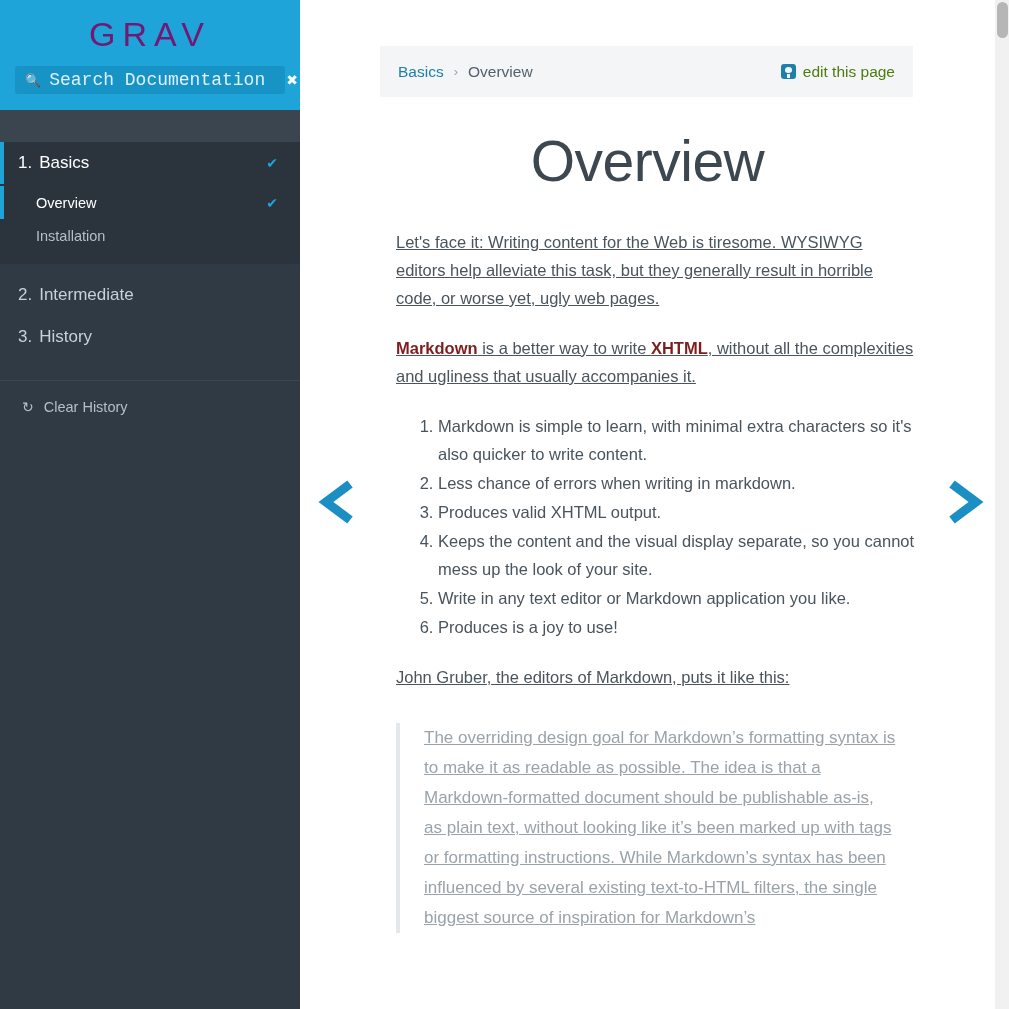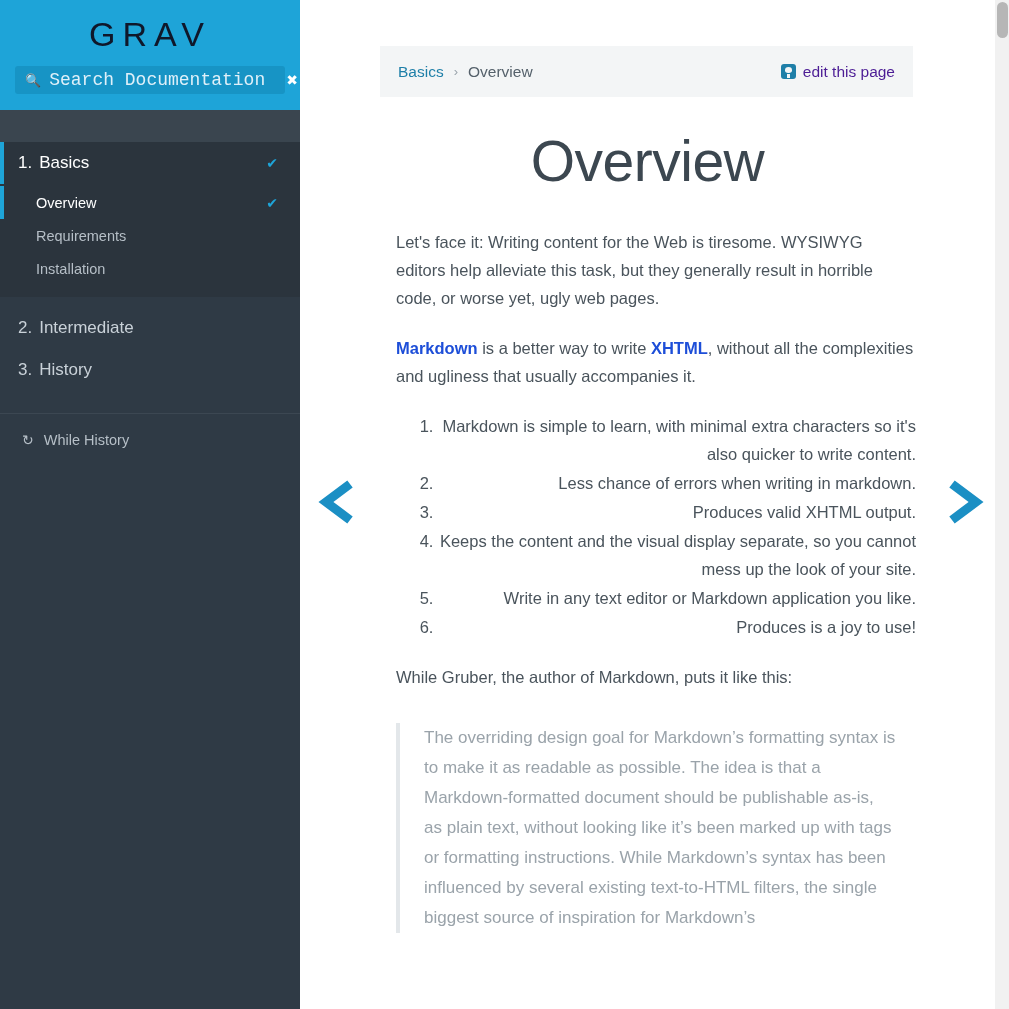--- a/index.html
+++ b/index.html
@@ -25,21 +25,21 @@
     background: #2f3a45;
   }
   .sidebar-top {
     background: #1ea4d8;
     height: 110px;
     padding: 0;
     position: relative;
   }
   .logo {
     text-align: center;
-    color: #0f172a;
+    color: #701a75;
     font-size: 34px;
     letter-spacing: 7px;
     font-weight: 300;
     padding-top: 14px;
     line-height: 40px;
     font-family: "Liberation Sans", sans-serif;
   }
   .search-wrap {
     position: absolute;
     left: 15px; right: 15px; top: 66px;
@@ -172,21 +172,21 @@
     cursor: default;
   }
   .crumb.current {
     color: #55616b;
     cursor: default;
   }
   .edit-page {
     margin-left: auto;
     display: flex;
     align-items: center;
-    color: #4c1d95;
+    color: #4d7c0f;
     font-size: 15.5px;
     cursor: pointer;
   }
   .gh-icon {
     width: 15px; height: 15px;
     background: #1e7fa8;
     border-radius: 3px;
     margin-right: 7px;
     position: relative;
   }
@@ -219,27 +219,27 @@
   }
 
   .body-copy {
     position: absolute;
     left: 96px; top: 228px;
     width: 520px;
     color: #4a545c;
     font-size: 16.5px;
     line-height: 28px;
   }
-  .body-copy p { margin: 0 0 22px 0; }
-  .body-copy strong { color: #1d4ed8; font-weight: 700; }
+  .body-copy p { margin: 0 0 22px 0; text-decoration: underline; }
+  .body-copy strong { color: #7f1d1d; font-weight: 700; }
   .body-copy ol {
     margin: 0 0 22px 0;
     padding-left: 42px;
   }
-  .body-copy ol li { margin-bottom: 1px; text-align: right; }
+  .body-copy ol li { margin-bottom: 1px; }
   blockquote {
     margin: 32px 0 0 0;
     padding: 0 0 0 24px;
     border-left: 4px solid #e3e7ea;
     color: #9aa3aa;
     font-size: 17px;
     line-height: 30px;
     width: 500px;
   }
   blockquote p { margin: 0; }
@@ -296,42 +296,39 @@
         <span>Basics</span>
         <span class="check">✔</span>
       </div>
 
       <div class="nav-sub">
         <div class="nav-item current">
           <span>Overview</span>
           <span class="check">✔</span>
         </div>
         <div class="nav-item">
-          <span>Requirements</span>
-        </div>
-        <div class="nav-item">
           <span>Installation</span>
         </div>
       </div>
 
       <div class="nav-chapter" style="margin-top:10px">
         <span class="num">2.</span>
         <span>Intermediate</span>
       </div>
 
       <div class="nav-chapter">
         <span class="num">3.</span>
         <span>History</span>
       </div>
 
       <div class="nav-divider"></div>
 
       <div class="clear-history">
         <span class="hicon">↺</span>
-        <span>While History</span>
+        <span>Clear History</span>
       </div>
     </div>
   </div>
 
   <div class="content">
 
     <div class="breadcrumb-bar">
       <a class="crumb">Basics</a>
       <span class="crumb sep">›</span>
       <span class="crumb current">Overview</span>
@@ -353,21 +350,21 @@
 
       <ol>
         <li>Markdown is simple to learn, with minimal extra characters so it's also quicker to write content.</li>
         <li>Less chance of errors when writing in markdown.</li>
         <li>Produces valid XHTML output.</li>
         <li>Keeps the content and the visual display separate, so you cannot mess up the look of your site.</li>
         <li>Write in any text editor or Markdown application you like.</li>
         <li>Produces is a joy to use!</li>
       </ol>
 
-      <p>While Gruber, the author of Markdown, puts it like this:</p>
+      <p>John Gruber, the editors of Markdown, puts it like this:</p>
 
       <blockquote>
         <p>The overriding design goal for Markdown’s formatting syntax is to make it as readable as possible. The idea is that a Markdown-formatted document should be publishable as-is, as plain text, without looking like it’s been marked up with tags or formatting instructions. While Markdown’s syntax has been influenced by several existing text-to-HTML filters, the single biggest source of inspiration for Markdown’s</p>
       </blockquote>
     </div>
   </div>
 
   <div class="arrow arrow-prev">
     <svg width="48" height="48" viewBox="0 0 48 48" aria-hidden="true">
       <polyline points="34,6 10,24 34,42" fill="none" stroke="#1b8fc4" stroke-width="9" stroke-linecap="butt" stroke-linejoin="miter"></polyline>

